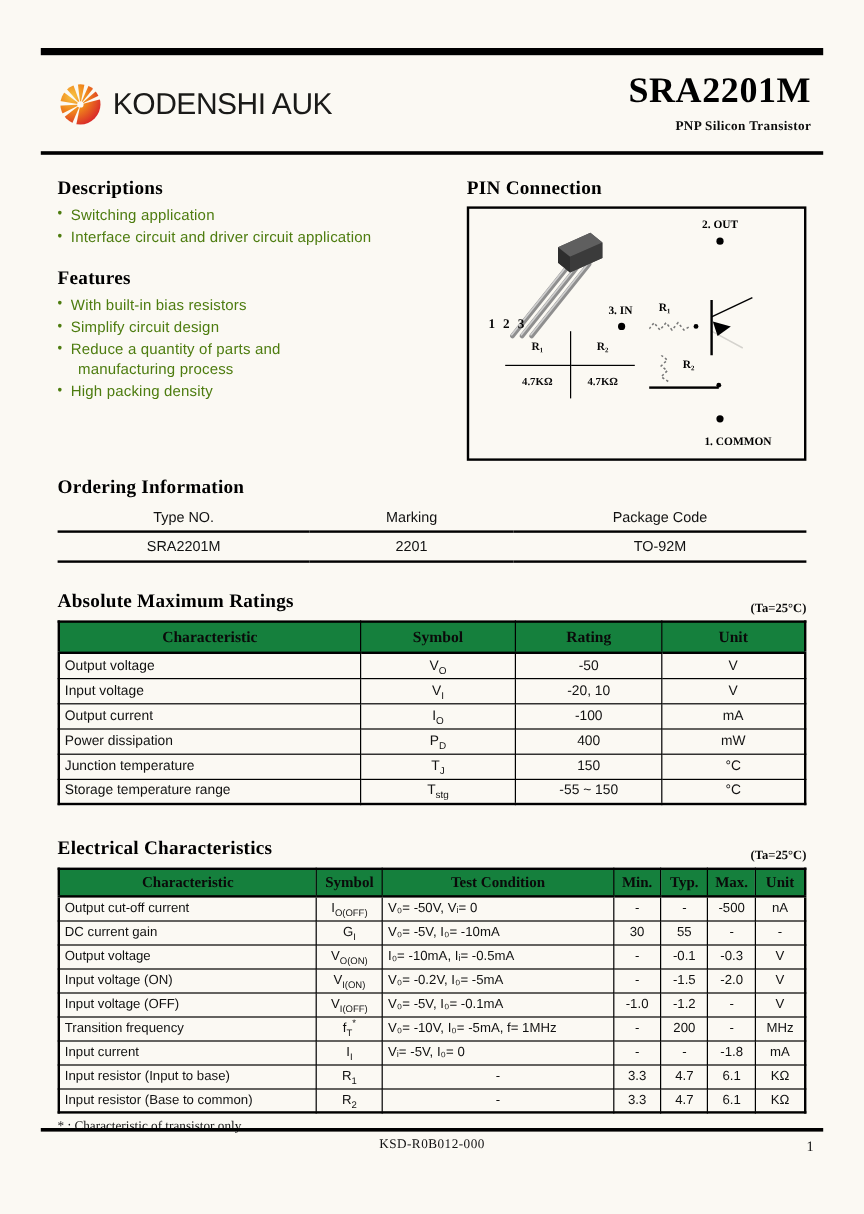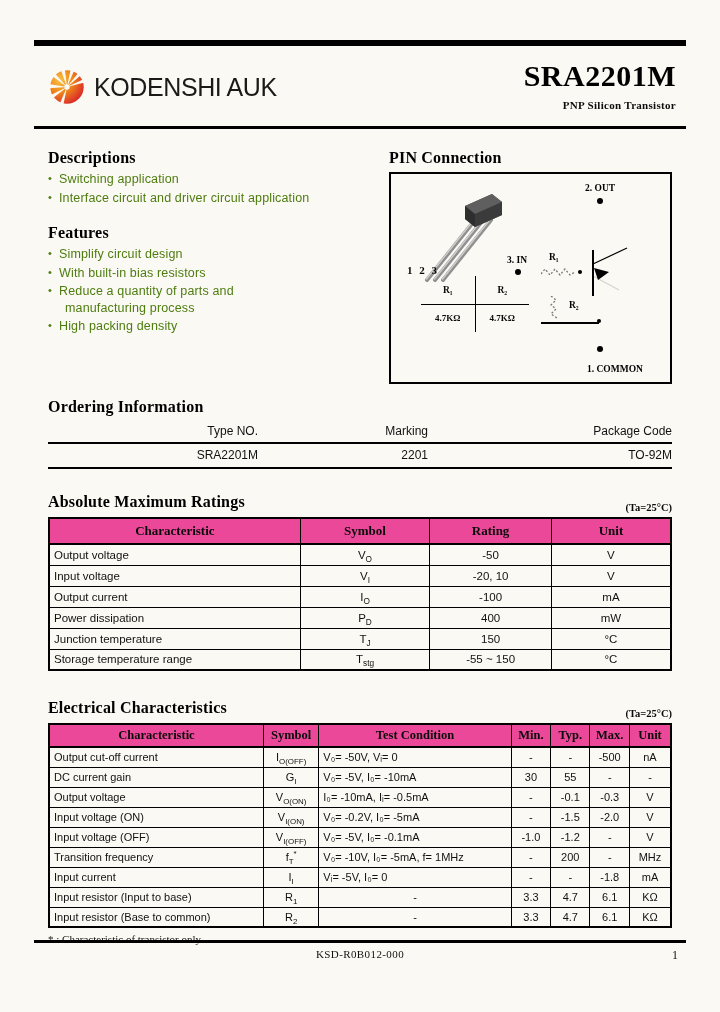--- a/index.html
+++ b/index.html
@@ -192,21 +192,21 @@
   .ordering-wrap { width: 652px; padding-left: 14px; margin-top: 14px; }
   table.ord {
     border-collapse: collapse;
     width: 624px;
     margin-top: 3px;
   }
   table.ord th, table.ord td {
     font-family: "Liberation Sans", sans-serif;
     font-size: 12px;
     font-weight: normal;
-    text-align: right;
+    text-align: center;
     padding: 4px 0 5px 0;
     color: #111;
   }
   table.ord thead th { border-bottom: 2px solid #000; padding-bottom: 4px; }
   table.ord tbody td { border-bottom: 2px solid #000; }
   table.ord .c1 { width: 210px; }
   table.ord .c2 { width: 170px; }
   table.ord .c3 { width: 244px; }
 
   
@@ -229,21 +229,21 @@
     margin-top: 2px;
     border: 2px solid #000;
   }
   table.dt th {
     font-family: "Liberation Serif", serif;
     font-weight: bold;
     font-size: 13px;
     text-align: center;
     border: 1px solid #000;
     padding: 4px 2px;
-    background: #ec4899;
+    background: #15803d;
   }
   table.dt td {
     font-family: "Liberation Sans", sans-serif;
     font-size: 11.5px;
     border: 1px solid #000;
     padding: 3px 4px;
     color: #111;
   }
   table.dt td.ctr { text-align: center; }
   table.dt thead tr th { border-bottom: 2px solid #000; }
@@ -358,22 +358,22 @@
       <h2 class="sec">Descriptions</h2>
       <ul class="bullets">
         <li>Switching application</li>
         <li>Interface circuit and driver circuit application</li>
       </ul>
 
       <div class="gap-feat"></div>
 
       <h2 class="sec">Features</h2>
       <ul class="bullets">
+        <li>With built-in bias resistors</li>
         <li>Simplify circuit design</li>
-        <li>With built-in bias resistors</li>
         <li>Reduce a quantity of parts and</li>
         <li class="cont">manufacturing process</li>
         <li>High packing density</li>
       </ul>
     </div>
 
     <div class="col-right">
       <h2 class="sec">PIN Connection</h2>
 
       <div class="pinbox">

